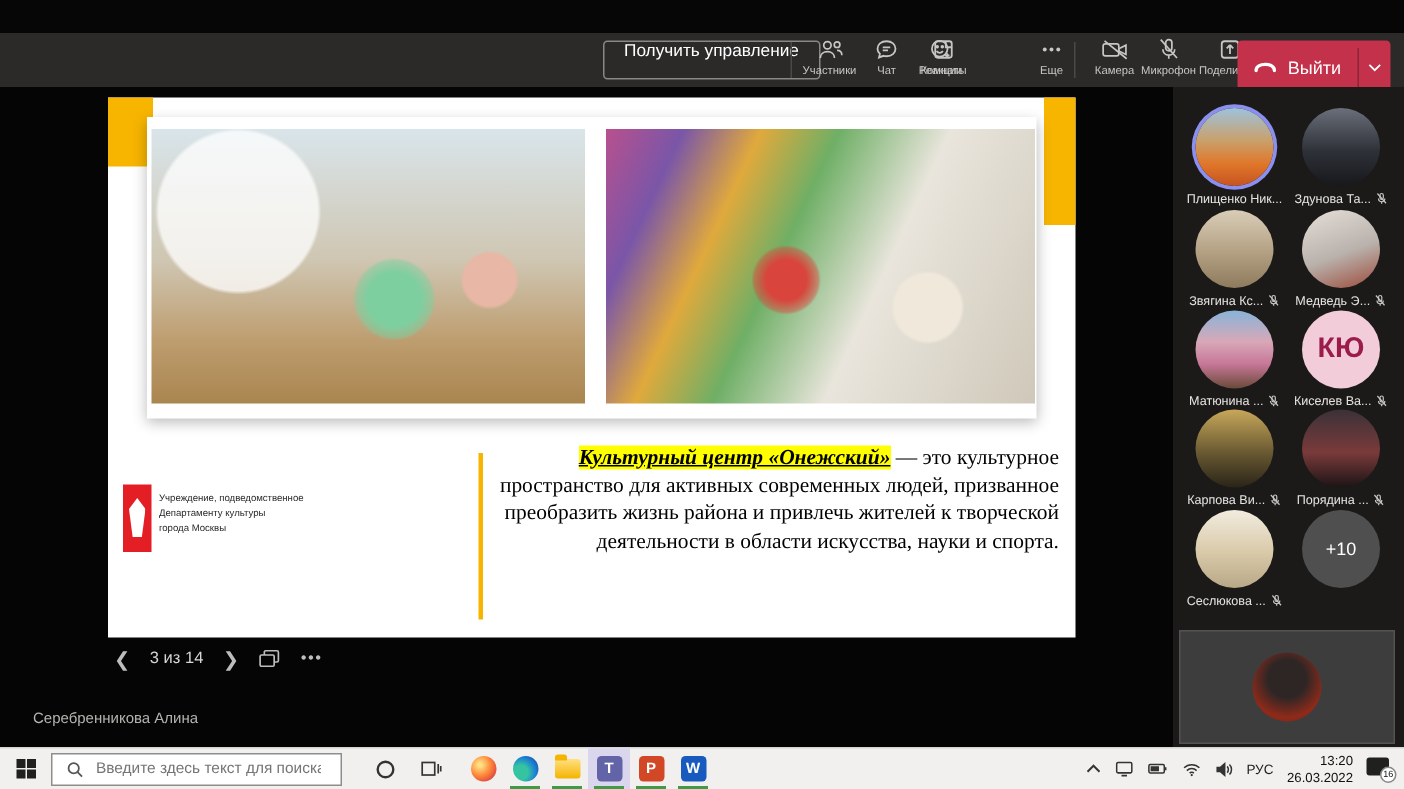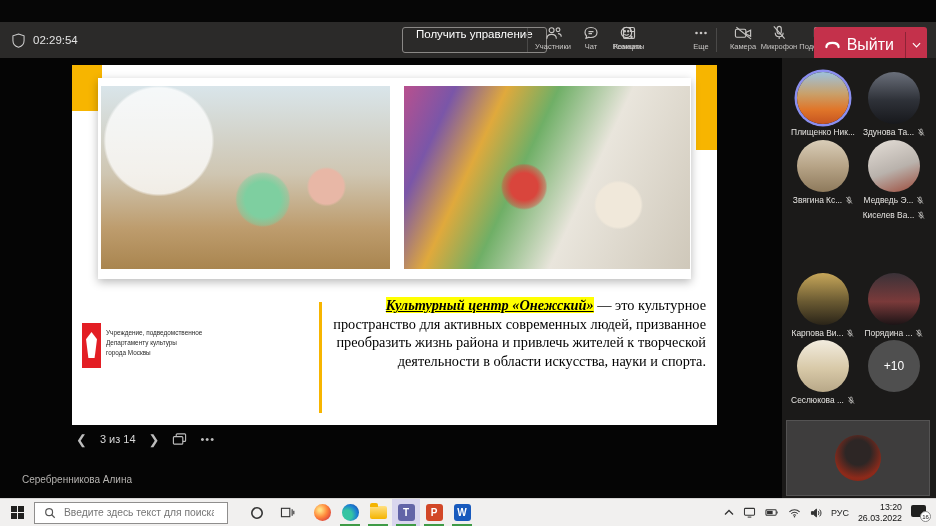--- a/index.html
+++ b/index.html
@@ -19,21 +19,21 @@
   .timer { position:absolute; left:12px; top:0; height:36px; display:flex; align-items:center; gap:8px;
            color:#e3e3e3; font-size:11.5px; }
   .take-control { position:absolute; left:402px; top:5px; height:26px; padding:0 13px;
                   border:1px solid #8a8886; border-radius:3px; background:transparent; color:#fff;
                   font-size:11.5px; display:flex; align-items:flex-start; cursor:pointer; }
   .tb-sep { position:absolute; top:6px; width:1px; height:24px; background:#4a4948; }
   .tb-item { position:absolute; top:3px; width:44px; display:flex; flex-direction:column; align-items:center;
              gap:1px; color:#c8c6c4; font-size:7.5px; cursor:pointer; }
   .tb-item svg { display:block; }
   .leave-btn { position:absolute; right:9px; top:5px; height:36px; background:#c4314b; border-radius:3px;
-               display:flex; align-items:center; color:#fff; font-size:16px; cursor:pointer; }
+               display:flex; align-items:center; color:#fff; font-size:12px; cursor:pointer; }
   .leave-main { display:flex; align-items:center; gap:7px; padding:0 11px; }
   .leave-div { width:1px; height:26px; background:rgba(0,0,0,.28); }
   .leave-caret { width:21px; display:flex; align-items:center; justify-content:center; }
 
   
   .stage { position:absolute; left:0; top:58px; width:782px; height:440px; background:#050505; }
 
   .slide { position:absolute; left:72px; top:7px; width:645px; height:360px; background:#ffffff; }
   .yellow-left  { position:absolute; left:0; top:0; width:30px; height:46px; background:#f7b500; }
   .yellow-right { position:absolute; right:0; top:0; width:21px; height:85px; background:#f7b500; }
@@ -131,26 +131,20 @@
                  border-radius:50%; width:11px; height:11px; font-size:6px; display:flex; align-items:center;
                  justify-content:center; color:#111; }
 </style>
 </head>
 <body>
 
 <div class="screen">
 
 
   <div class="toolbar">
-    <div class="timer">
-      <svg width="13" height="15" viewBox="0 0 14 16">
-          <path d="M7 1 L13 3 V8 C13 12 10 14.5 7 15.2 C4 14.5 1 12 1 8 V3 Z" fill="none" stroke="#d0d0d0" stroke-width="1.1"></path>
-        </svg>
-      <span>02:29:54</span>
-    </div>
 
     <div class="take-control">
       <span>Получить управление</span>
     </div>
 
     <div class="tb-sep" style="left:527px"></div>
 
     <div class="tb-item" style="left:531px">
       <svg width="17" height="16" viewBox="0 0 18 16" fill="none" stroke="#c8c6c4" stroke-width="1.2">
           <circle cx="7" cy="5" r="2.6"></circle>
@@ -310,21 +304,36 @@
           <span>Медведь Э...</span>
         <svg width="8" height="9" viewBox="0 0 16 17" fill="none" stroke="#c8c6c4" stroke-width="1.6">
             <rect x="6" y="1.5" width="4.4" height="8" rx="2.2"></rect>
             <path d="M4 8.3c0 2.4 1.8 4.2 4.2 4.2s4.2-1.8 4.2-4.2"></path>
             <line x1="8.2" y1="12.5" x2="8.2" y2="15"></line>
             <line x1="2.5" y1="1.5" x2="14" y2="14.5"></line>
           </svg>
         </div>
     </div>
 
+    <div class="pcell c1 r3">
+      <div class="avatar av5"></div>
+      <div class="pname">
+          <span>Матюнина ...</span>
+        <svg width="8" height="9" viewBox="0 0 16 17" fill="none" stroke="#c8c6c4" stroke-width="1.6">
+            <rect x="6" y="1.5" width="4.4" height="8" rx="2.2"></rect>
+            <path d="M4 8.3c0 2.4 1.8 4.2 4.2 4.2s4.2-1.8 4.2-4.2"></path>
+            <line x1="8.2" y1="12.5" x2="8.2" y2="15"></line>
+            <line x1="2.5" y1="1.5" x2="14" y2="14.5"></line>
+          </svg>
+        </div>
+    </div>
     <div class="pcell c2 r3">
+      <div class="avatar av6">
+          <span>КЮ</span>
+        </div>
       <div class="pname">
           <span>Киселев Ва...</span>
         <svg width="8" height="9" viewBox="0 0 16 17" fill="none" stroke="#c8c6c4" stroke-width="1.6">
             <rect x="6" y="1.5" width="4.4" height="8" rx="2.2"></rect>
             <path d="M4 8.3c0 2.4 1.8 4.2 4.2 4.2s4.2-1.8 4.2-4.2"></path>
             <line x1="8.2" y1="12.5" x2="8.2" y2="15"></line>
             <line x1="2.5" y1="1.5" x2="14" y2="14.5"></line>
           </svg>
         </div>
     </div>

